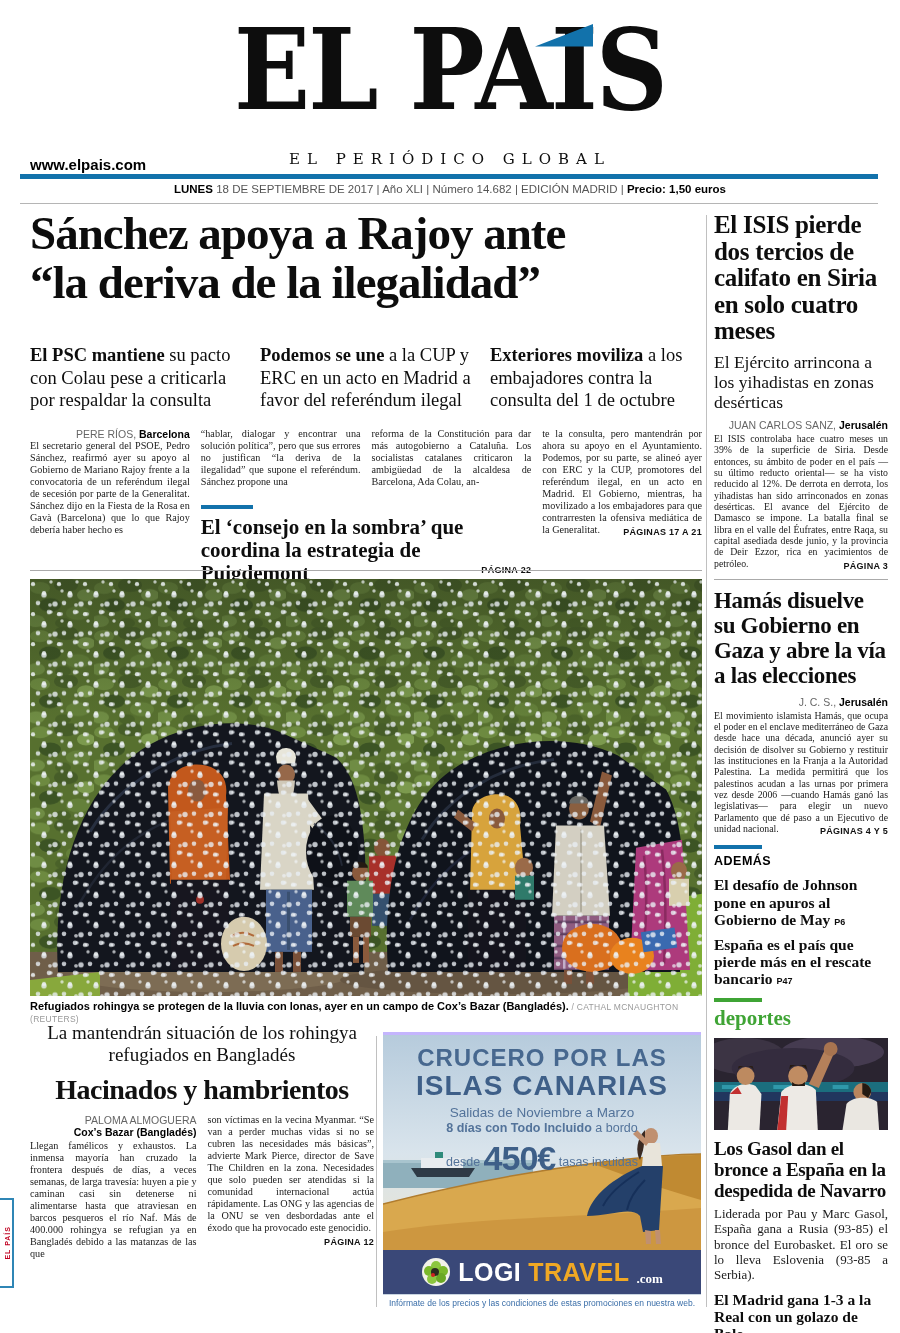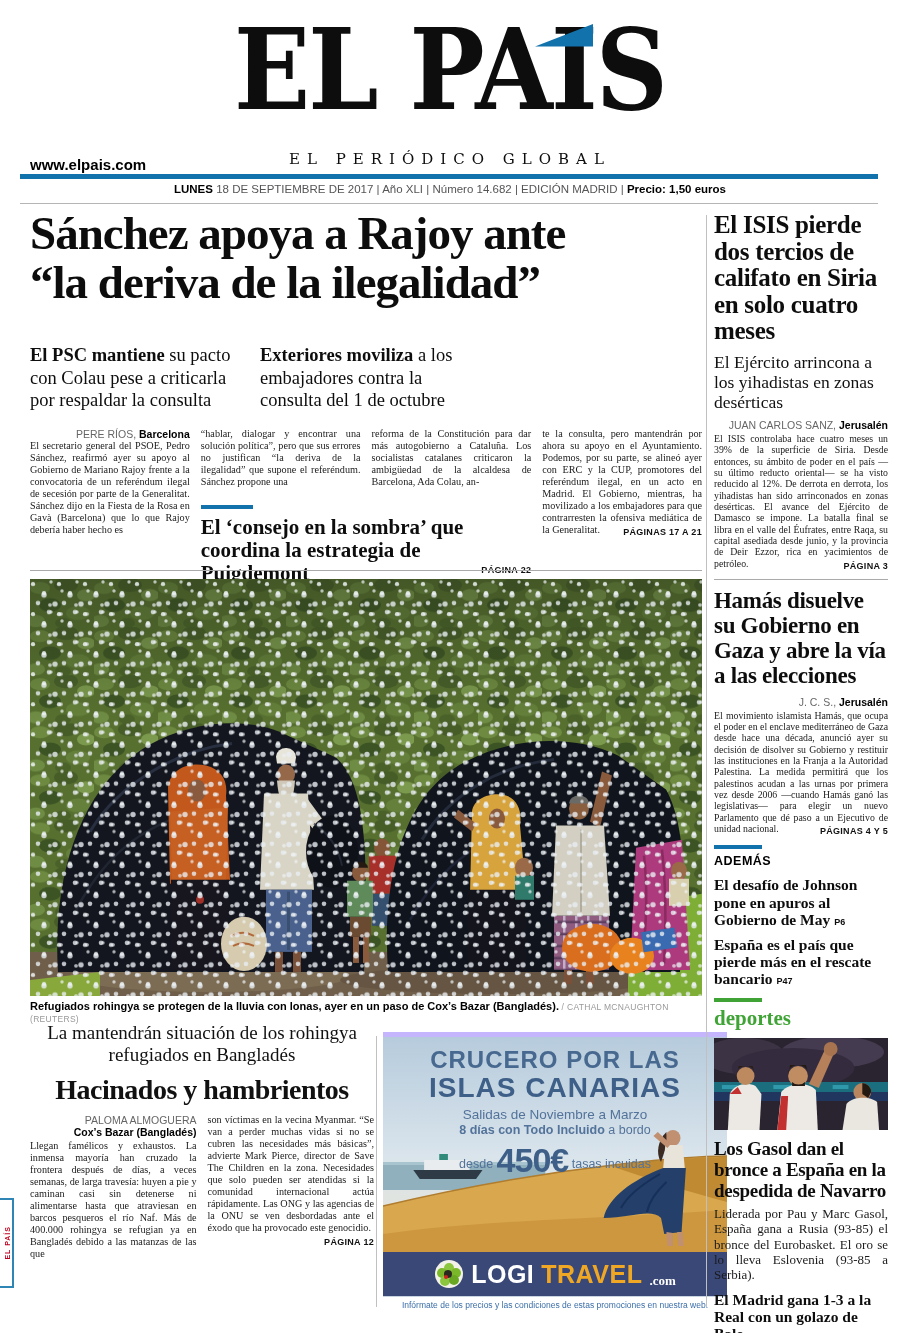--- a/index.html
+++ b/index.html
@@ -58,21 +58,21 @@
 
   
   .roh { position:absolute; left:30px; top:1022px; width:344px; }
   .roh .kicker { text-align:center; font-size:19px; line-height:1.15; color:#111; }
   .roh h2 { text-align:center; font-size:28px; line-height:1.05; font-weight:bold; margin-top:9px; letter-spacing:-.5px; }
   .roh .cols { margin-top:10px; display:grid; grid-template-columns:1fr 1fr; gap:11px;
     font-size:10.2px; line-height:1.18; text-align:justify; color:#1a1a1a; }
   .roh .byline { margin-bottom:2px; }
 
   
-  .ad { position:absolute; left:383px; top:1032px; width:344px; height:276px; border-top:5px solid #c4b5fd; }
+  .ad { position:absolute; left:383px; top:1032px; width:318px; height:276px; border-top:3px solid #c4b5fd; }
   .ad-visual { position:relative; width:100%; height:215px; overflow:hidden;
     background:linear-gradient(#b6cbdc, #d9e4ec 55%, #e9e4d2); }
   .ad-visual svg { position:absolute; left:0; bottom:0; width:100%; height:150px; }
   .ad-t { position:absolute; width:100%; text-align:center; font-family:"Liberation Sans", sans-serif; color:#47688f; }
   .ad-t1 { top:9px;  font-size:24px; font-weight:bold; letter-spacing:1px; }
   .ad-t2 { top:35px; font-size:28px; font-weight:bold; letter-spacing:1px; color:#3e5f88; }
   .ad-t3 { top:70px; font-size:13.5px; color:#53739a; }
   .ad-t4 { top:86px; font-size:12.5px; color:#53739a; }
   .ad-t4 .b { font-weight:bold; }
   .ad-price { top:104px; color:#3e5f88; }
@@ -122,20 +122,21 @@
   <div class="logo"><span>EL PA</span><span class="i-holder"><span class="tri"></span><span>I</span></span><span>S</span></div>
   <div class="tagline">EL PERIÓDICO GLOBAL</div>
   <div class="rule-blue"></div>
   <div class="dateline"><span class="b">LUNES</span><span> 18 DE SEPTIEMBRE DE 2017 | Año XLI | Número 14.682 | EDICIÓN MADRID | </span><span class="b">Precio: 1,50 euros</span></div>
   <div class="rule-gray"></div>
 
   <h1 class="lead-hl"><span>Sánchez apoya a Rajoy ante</span><br><span>“la deriva de la ilegalidad”</span></h1>
 
   <div class="decks">
     <div><span class="lead">El PSC mantiene</span><span> su pacto con Colau pese a criticarla por respaldar la consulta</span></div>
+    <div><span class="lead">Podemos se une</span><span> a la CUP y ERC en un acto en Madrid a favor del referéndum ilegal</span></div>
     <div><span class="lead">Exteriores moviliza</span><span> a los embajadores contra la consulta del 1 de octubre</span></div>
   </div>
 
   <div class="lead-body">
     <div class="c1">
       <div class="byline"><span>PERE RÍOS, </span><span class="place">Barcelona</span></div>
       <span>El secretario general del PSOE, Pedro Sánchez, reafirmó ayer su apoyo al Gobierno de Mariano Rajoy frente a la convocatoria de un referéndum ilegal de secesión por parte de la Generalitat. Sánchez dijo en la Fiesta de la Rosa en Gavà (Barcelona) que lo que Rajoy debería haber hecho es</span>
     </div>
     <div class="c2">“hablar, dialogar y encontrar una solución política”, pero que sus errores no justifican “la deriva de la ilegalidad” que supone el referéndum. Sánchez propone una</div>
     <div class="c3">reforma de la Constitución para dar más autogobierno a Cataluña. Los socialistas catalanes criticaron la ambigüedad de la alcaldesa de Barcelona, Ada Colau, an-</div>
@@ -249,21 +250,21 @@
       <rect x="639" y="299" width="20" height="27" fill="#d8cfae"></rect>
 
       <ellipse cx="562" cy="368" rx="30" ry="24" fill="#d96f1e"></ellipse>
       <ellipse cx="602" cy="376" rx="22" ry="18" fill="#e8821e"></ellipse>
       <rect x="612" y="350" width="34" height="20" fill="#3a6ab0" transform="rotate(-8 629 360)"></rect>
 
       <rect width="672" height="416" fill="url(#rain)"></rect>
       <rect width="672" height="416" fill="url(#rain)" transform="translate(11,9)"></rect>
     </svg>
   </div>
-  <div class="caption"><span>Refugiados rohingya se protegen de la lluvia con lonas, ayer en un paso de Cox’s Bazar (Bangladés).</span><span class="credit"> / CATHAL MCNAUGHTON (REUTERS)</span></div>
+  <div class="caption"><span>Refugiados rohingya se protegen de la lluvia con lonas, ayer en un campo de Cox’s Bazar (Bangladés).</span><span class="credit"> / CATHAL MCNAUGHTON (REUTERS)</span></div>
 
   <div class="roh">
     <div class="kicker"><span>La mantendrán situación de los rohingya</span><br><span>refugiados en Bangladés</span></div>
     <h2><span>Hacinados y hambrientos</span><br></h2>
     <div class="cols">
       <div>
         <div class="byline"><span>PALOMA ALMOGUERA</span><br><span class="place">Cox’s Bazar (Bangladés)</span></div>
         <span>Llegan famélicos y exhaustos. La inmensa mayoría han cruzado la frontera después de días, a veces semanas, de larga travesía: huyen a pie y caminan casi sin detenerse ni alimentarse hasta que atraviesan en barcos pesqueros el río Naf. Más de 400.000 rohingya se refugian ya en Bangladés debido a las matanzas de las que</span>
       </div>
       <div>

